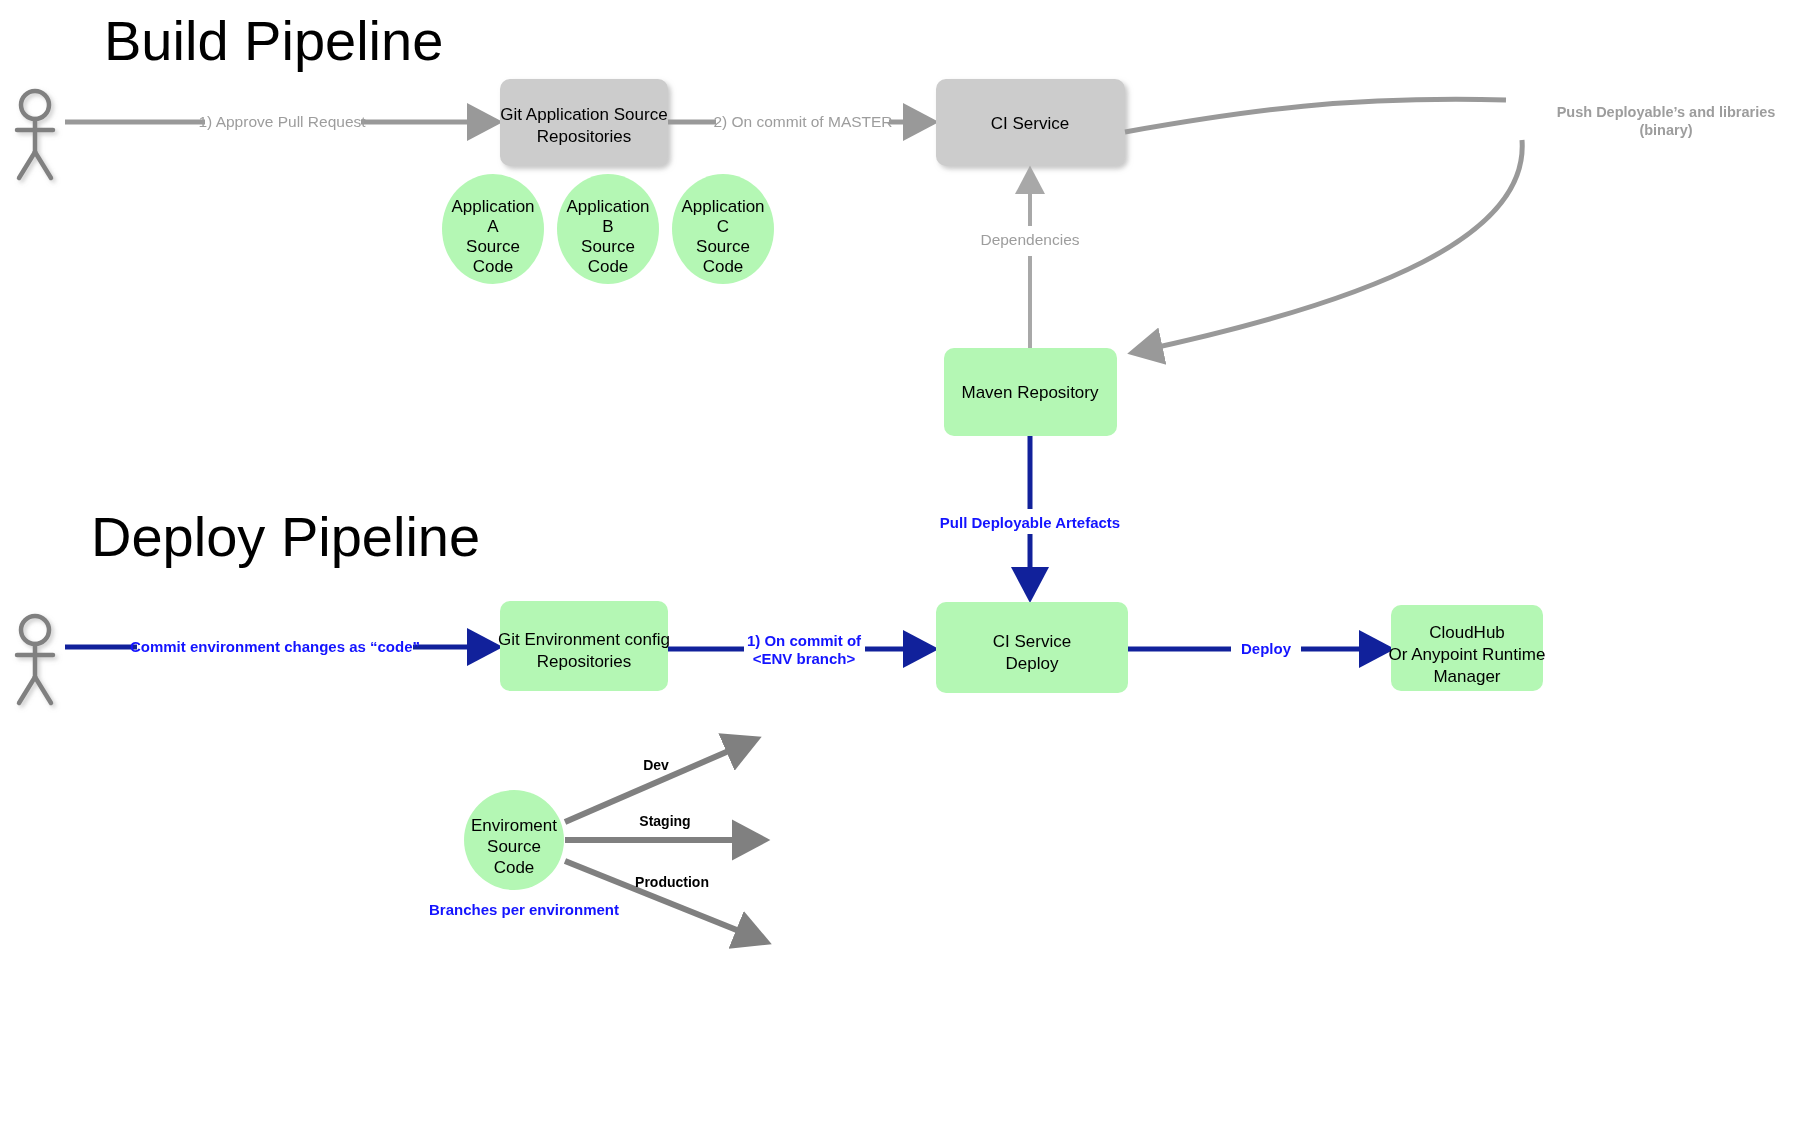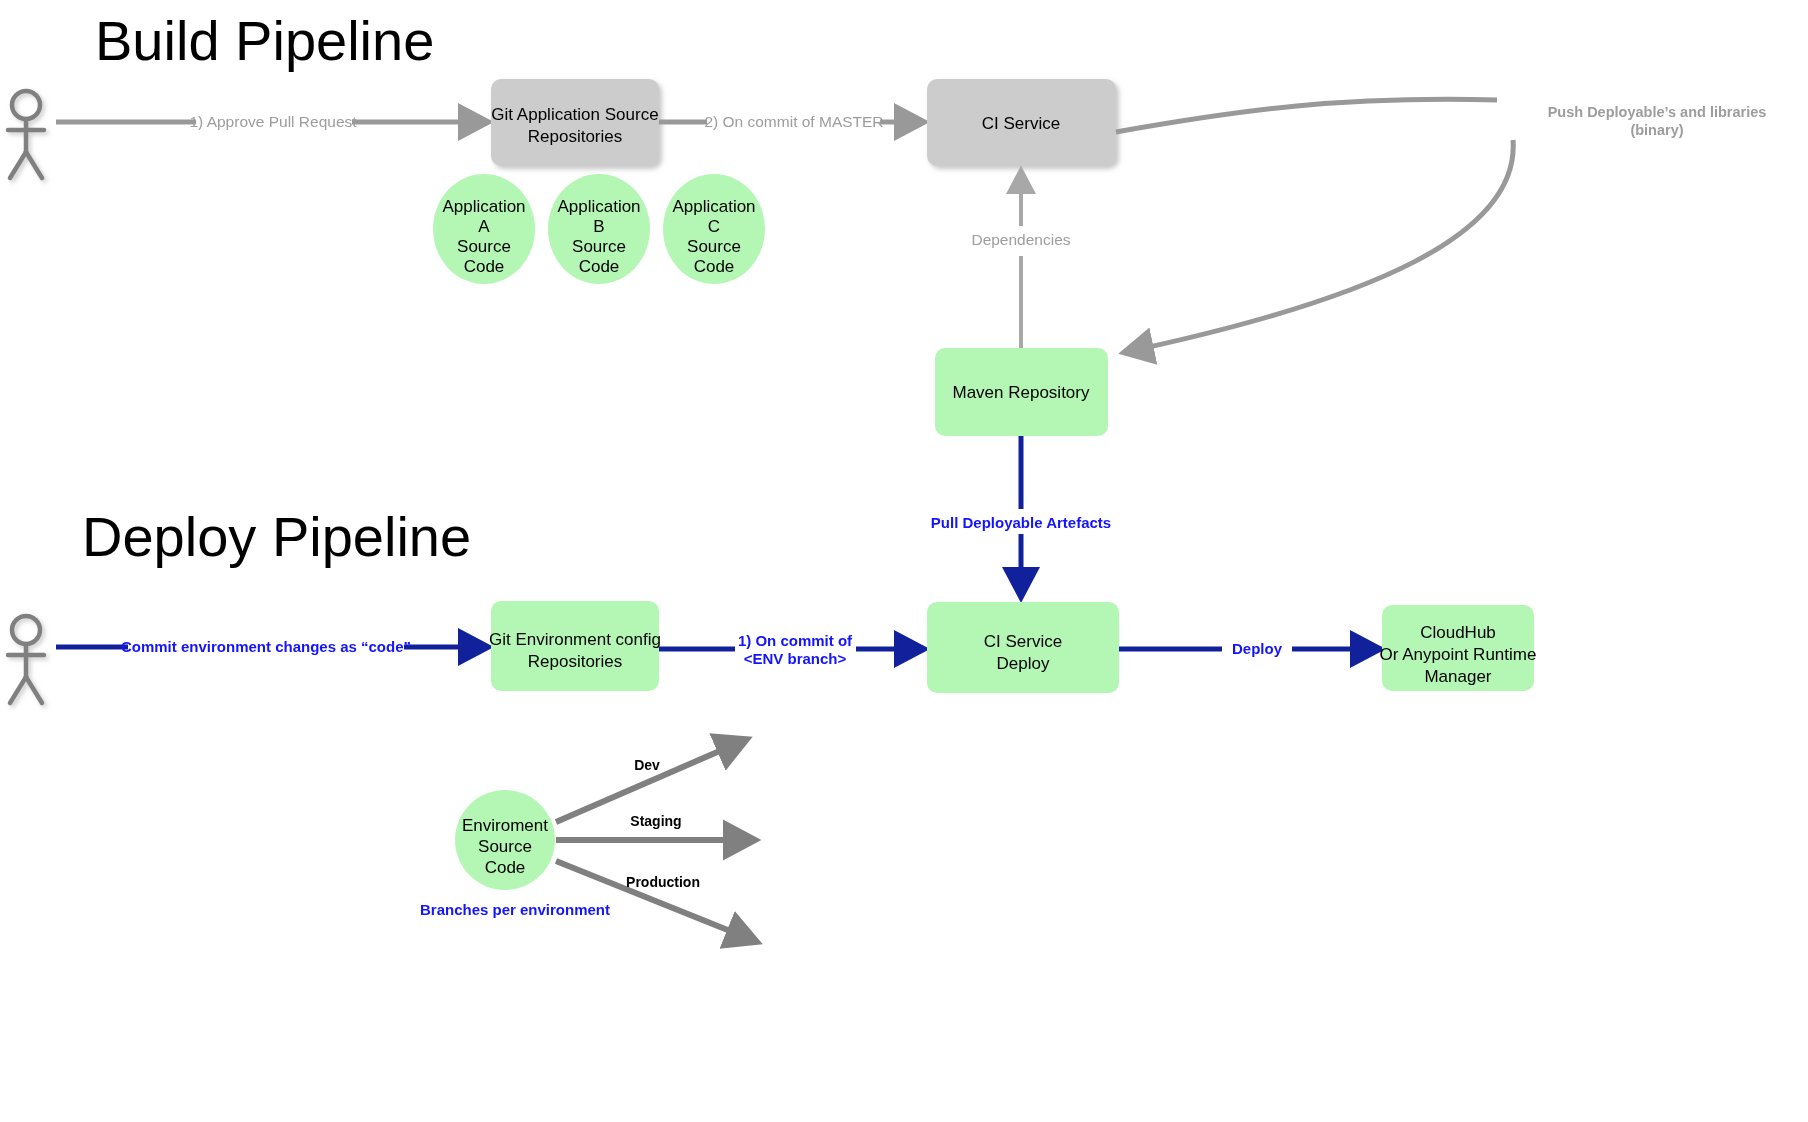--- a/index.html
+++ b/index.html
@@ -1,21 +1,21 @@
 <!DOCTYPE html>
 <html><head>
 <meta charset="utf-8">
 <style>
   html,body{margin:0;padding:0;background:#ffffff;}
   body{
     width:1808px;height:1122px;
     font-family:"Liberation Sans","DejaVu Sans",sans-serif;
     overflow:hidden;
   }
-  #diagram-root{position:relative;width:1600px;height:1122px;}
+  #diagram-root{position:relative;width:1600px;height:1122px;margin-left:9px;}
   svg#canvas{position:absolute;left:0;top:0;width:1808px;height:1122px;display:block;}
 
   .title-text{font-size:56px;fill:#000000;font-family:"Liberation Sans","DejaVu Sans",sans-serif;}
   .node-label{font-size:17px;fill:#000000;font-family:"Liberation Sans","DejaVu Sans",sans-serif;text-anchor:middle;}
   .edge-gray-label{font-size:15.5px;fill:#9d9d9d;font-family:"Liberation Sans","DejaVu Sans",sans-serif;text-anchor:middle;}
   .edge-gray-label-bold{font-size:14.5px;fill:#9d9d9d;font-weight:bold;font-family:"Liberation Sans","DejaVu Sans",sans-serif;text-anchor:middle;}
   .edge-blue-label{font-size:15px;fill:#1414ff;font-weight:bold;font-family:"Liberation Sans","DejaVu Sans",sans-serif;text-anchor:middle;}
   .branch-label{font-size:14px;fill:#000000;font-weight:bold;font-family:"Liberation Sans","DejaVu Sans",sans-serif;text-anchor:middle;}
 
   .gray-line{stroke:#999999;stroke-width:5;fill:none;}

